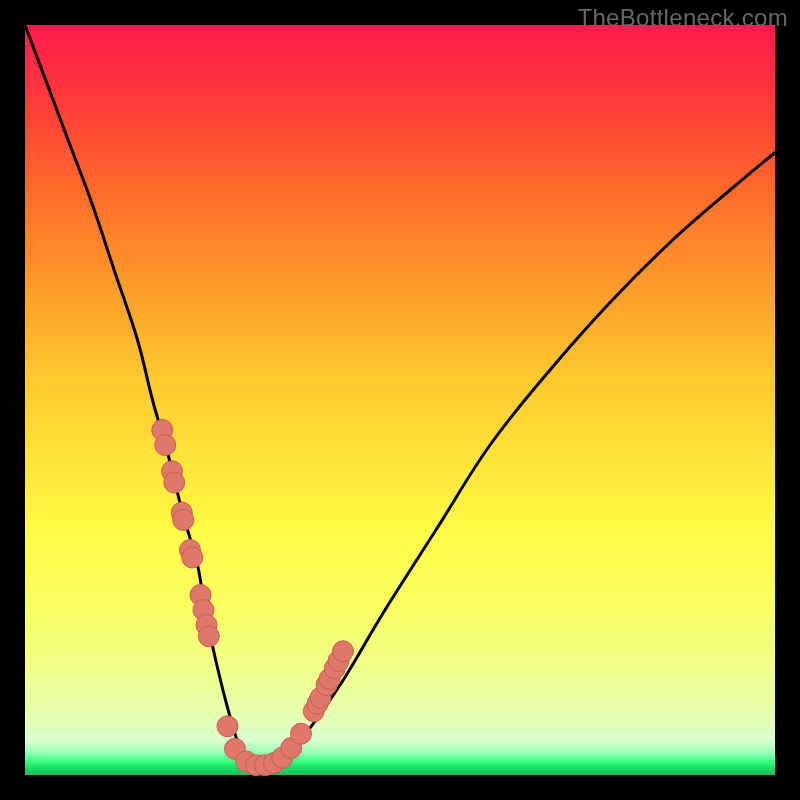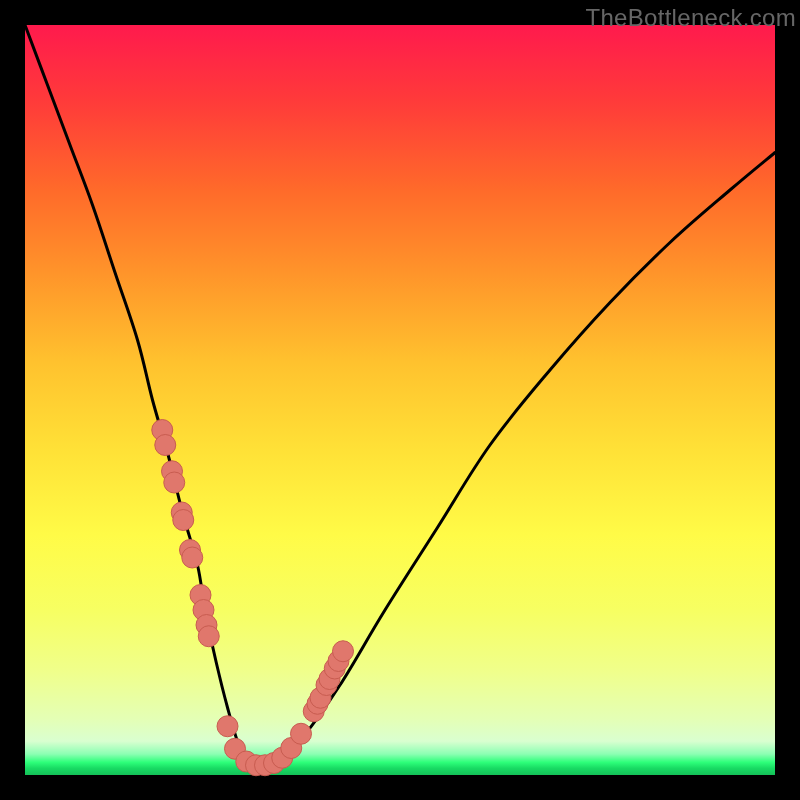--- a/index.html
+++ b/index.html
@@ -38,21 +38,21 @@
       #d9ffd0 95.5%,
       #8cffb3 97.2%,
       #2eff7a 98.3%,
       #18db63 99.1%,
       #14c058 100%
     );
   }
   .watermark {
     position: absolute;
     top: 4px;
-    right: 4px;
+    right: 12px;
     color: #666;
     font-size: 24px;
     font-weight: 500;
     letter-spacing: 0.3px;
     user-select: none;
     margin-left: 12px;
   }
   svg.curve {
     position: absolute;
     left: 0;

